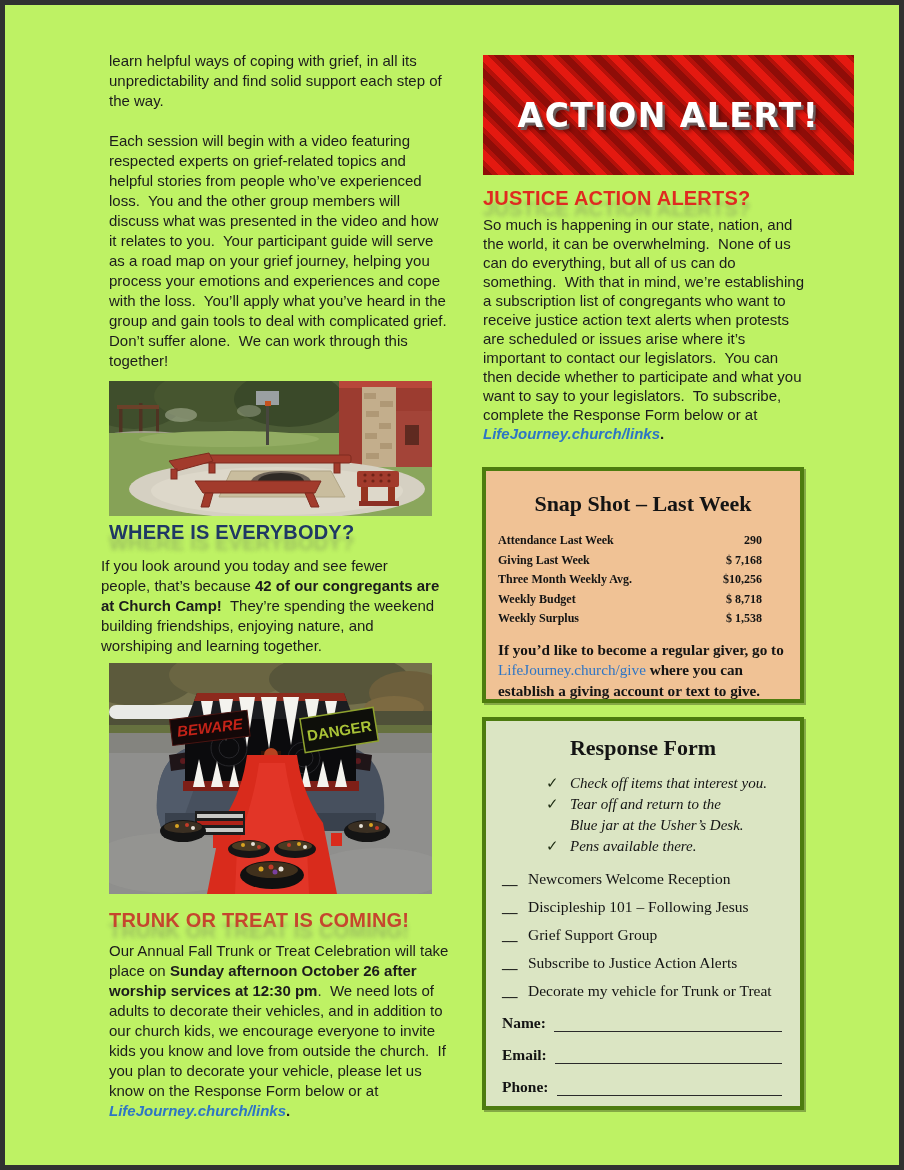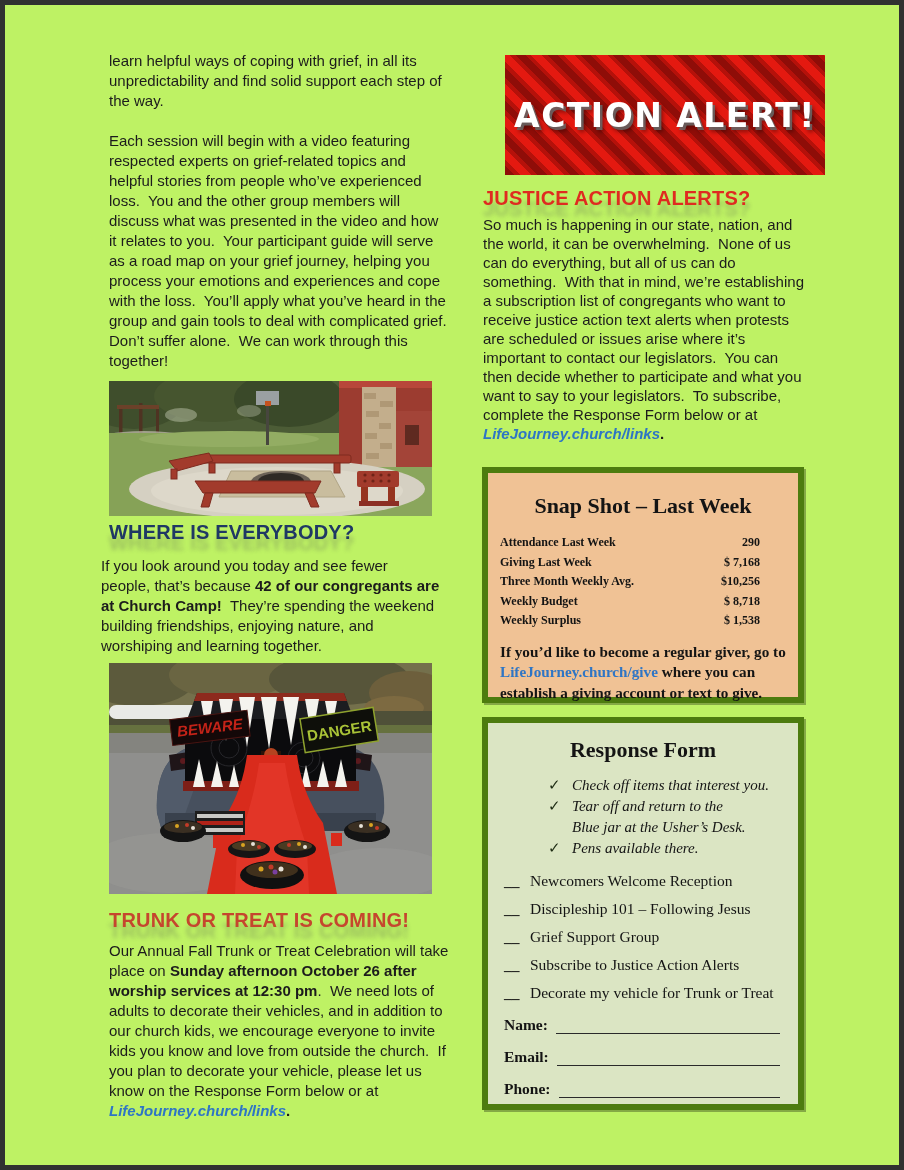--- a/index.html
+++ b/index.html
@@ -4,36 +4,36 @@
 <style>
   html,body{margin:0;padding:0;background:#ffffff;}
   #page{position:relative;width:904px;height:1170px;box-sizing:border-box;
         border:5px solid #313131;background:#bef264;overflow:hidden;
         font-family:"Liberation Sans",sans-serif;}
   .abs{position:absolute;}
   
   .para{font-size:15px;line-height:20px;color:#1c1c1c;white-space:pre-wrap;}
   .para .b{font-weight:bold;}
   .lnk{color:#2e75c5;font-weight:bold;font-style:italic;}
-  .lnk2{color:#2e75c5;font-weight:bold;margin-top:20px;}
+  .lnk2{color:#2e75c5;font-weight:normal;margin-top:20px;}
   
   .h1{font-size:20px;font-weight:bold;letter-spacing:.2px;
       text-shadow:0 11px 4px rgba(70,70,80,.28);}
   .h-navy{color:#1f3864;}
   .h-trunk{color:#c5462e;}
   .h-justice{color:#df2b20;}
   
   .banner{background:repeating-linear-gradient(45deg,
            #8f0d08 0 7px,#b5110a 7px 11px,#e41910 11px 19px,#b5110a 19px 23px);
           display:flex;align-items:center;justify-content:center;}
   .banner-text{color:#fff;font-family:"DejaVu Sans",sans-serif;font-weight:800;
          font-size:33px;letter-spacing:1.5px;
          text-shadow:2.5px 3px 0 rgba(105,105,105,.85),4px 5px 4px rgba(0,0,0,.4);}
   
-  .box{box-sizing:border-box;border:6px solid #4d7c0f;
+  .box{box-sizing:border-box;border:4px solid #4d7c0f;
        font-family:"Liberation Serif",serif;color:#141414;
        box-shadow:2px 2px 0 rgba(0,0,0,.3);}
   .snapbox{background:#f0c295;padding:12px 12px 0 12px;}
   .respbox{background:#dbe5c3;padding:14px 16px 12px 16px;}
   .box-title{text-align:center;font-weight:bold;font-size:22px;}
   .snap-title{margin-top:8px;margin-bottom:14px;}
   .srow{display:flex;font-weight:bold;font-size:12px;line-height:19.5px;padding-right:26px;}
   .slabel{flex:1;}
   .sval{width:80px;text-align:right;}
   .giver{font-weight:bold;font-size:15.2px;line-height:20.5px;margin-top:11px;white-space:pre-wrap;}
@@ -236,21 +236,21 @@
         <circle cx="166" cy="209" r="2.5" fill="#7a3fa0"></circle>
       <rect x="104" y="172" width="11" height="13" fill="#d92b1c"></rect>
       <rect x="222" y="170" width="11" height="13" fill="#d92b1c"></rect>
     </g>
   </svg>
 
   <div class="abs h1 h-trunk" style="left:104px;top:904px;">TRUNK OR TREAT IS COMING!</div>
 
   <div class="abs para" style="left:104px;top:936px;width:340px;"><span>Our Annual Fall Trunk or Treat Celebration will take place on </span><span class="b">Sunday afternoon October 26 after worship services at 12:30 pm</span><span>.  We need lots of adults to decorate their vehicles, and in addition to our church kids, we encourage everyone to invite kids you know and love from outside the church.  If you plan to decorate your vehicle, please let us know on the Response Form below or at </span><span class="lnk">LifeJourney.church/links</span><span class="b">.</span></div>
 
-  <div class="abs banner" style="left:478px;top:50px;width:320px;height:120px;margin-left:22px;">
+  <div class="abs banner" style="left:478px;top:50px;width:371px;height:120px;">
     <span class="banner-text">ACTION ALERT!</span>
   </div>
 
   <div class="abs h1 h-justice" style="left:478px;top:182px;">JUSTICE ACTION ALERTS?</div>
 
   <div class="abs para" style="left:478px;top:210px;width:328px;line-height:19px;"><span>So much is happening in our state, nation, and the world, it can be overwhelming.  None of us can do everything, but all of us can do something.  With that in mind, we’re establishing a subscription list of congregants who want to receive justice action text alerts when protests are scheduled or issues arise where it’s important to contact our legislators.  You can then decide whether to participate and what you want to say to your legislators.  To subscribe, complete the Response Form below or at </span><span class="lnk">LifeJourney.church/links</span><span class="b">.</span></div>
 
   <div class="abs box snapbox" style="left:477px;top:462px;width:322px;height:236px;">
     <div class="box-title snap-title">Snap Shot – Last Week</div>
     <div>

